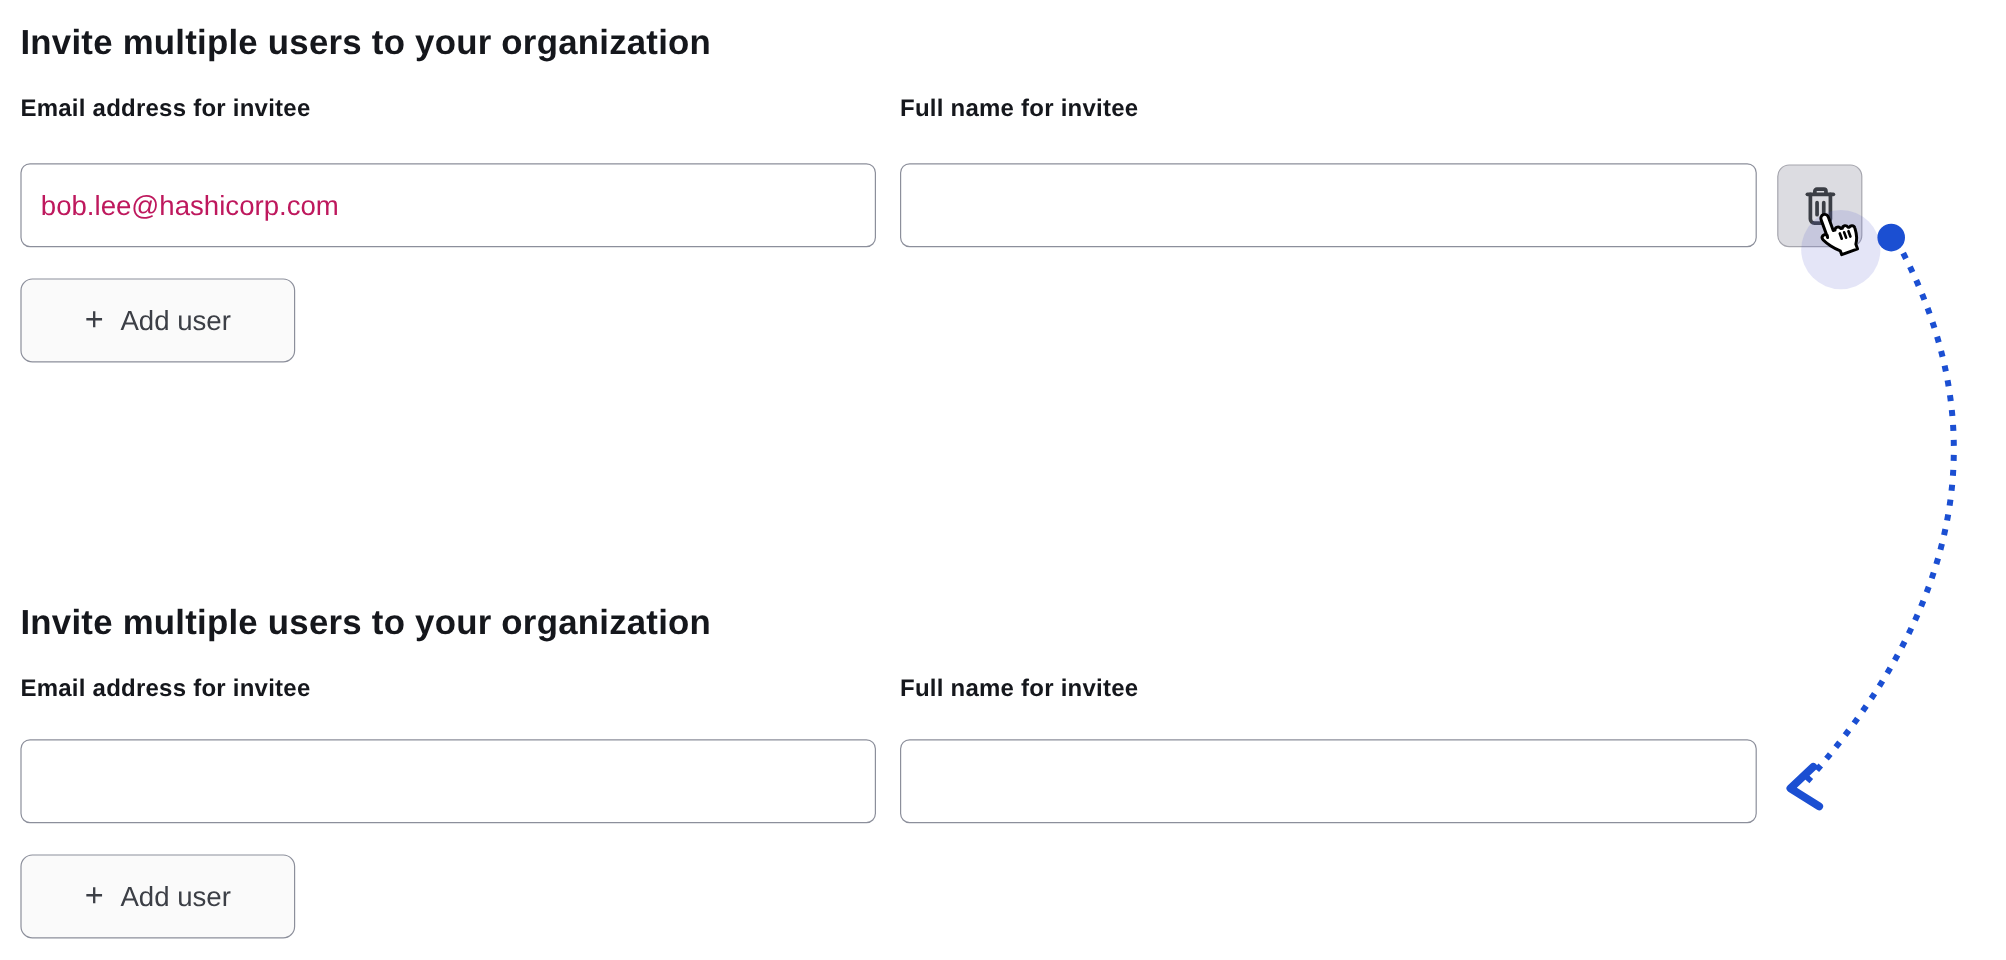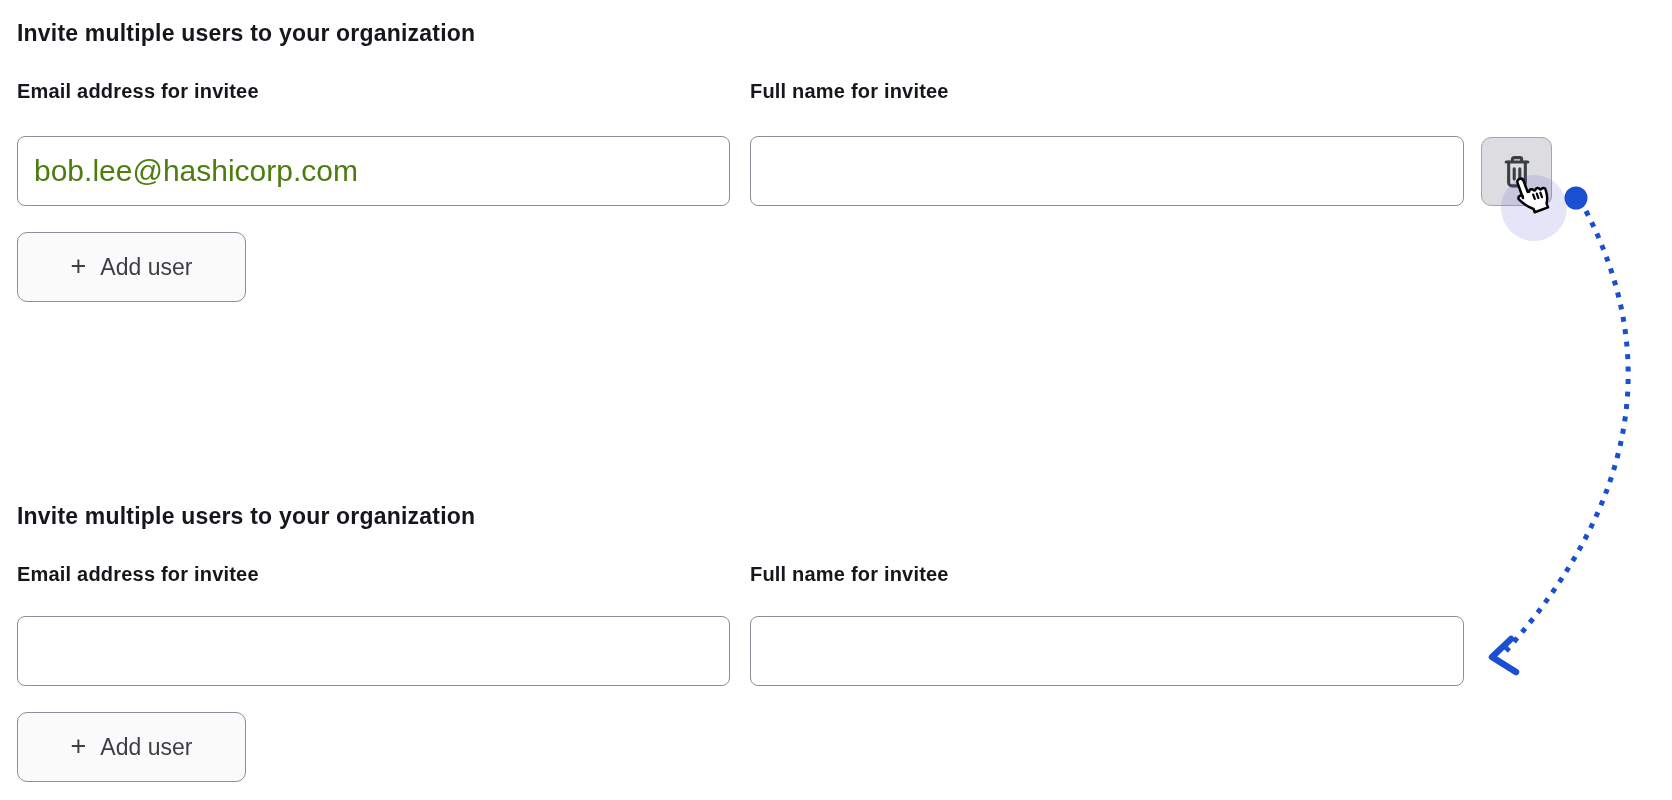--- a/index.html
+++ b/index.html
@@ -6,43 +6,43 @@
   .canvas {
     position: relative;
     width: 1672px;
     height: 800px;
     background: #ffffff;
     font-family: "Liberation Sans", sans-serif;
     overflow: hidden;
   }
   .heading {
     position: absolute;
-    font-size: 23px;
+    font-size: 29px;
     font-weight: 700;
     color: var(--text, #15171c);
     letter-spacing: 0.2px;
   }
   .field-label {
     position: absolute;
     font-size: 20px;
     font-weight: 700;
     color: var(--text, #15171c);
     letter-spacing: 0.2px;
   }
   .text-input {
     position: absolute;
     height: 70px;
     box-sizing: border-box;
     background: #ffffff;
     border: 1px solid var(--input-border, #8c8f9b);
     border-radius: 8px;
     padding: 0 16px;
     font-family: "Liberation Sans", sans-serif;
-    font-size: 30px;
-    color: #4d7c0f;
+    font-size: 23px;
+    color: #be185d;
     outline: none;
   }
   .add-user-btn {
     position: absolute;
     width: 229px;
     height: 70px;
     box-sizing: border-box;
     background: var(--button-bg, #fafafa);
     border: 1px solid var(--input-border, #8c8f9b);
     border-radius: 10px;

